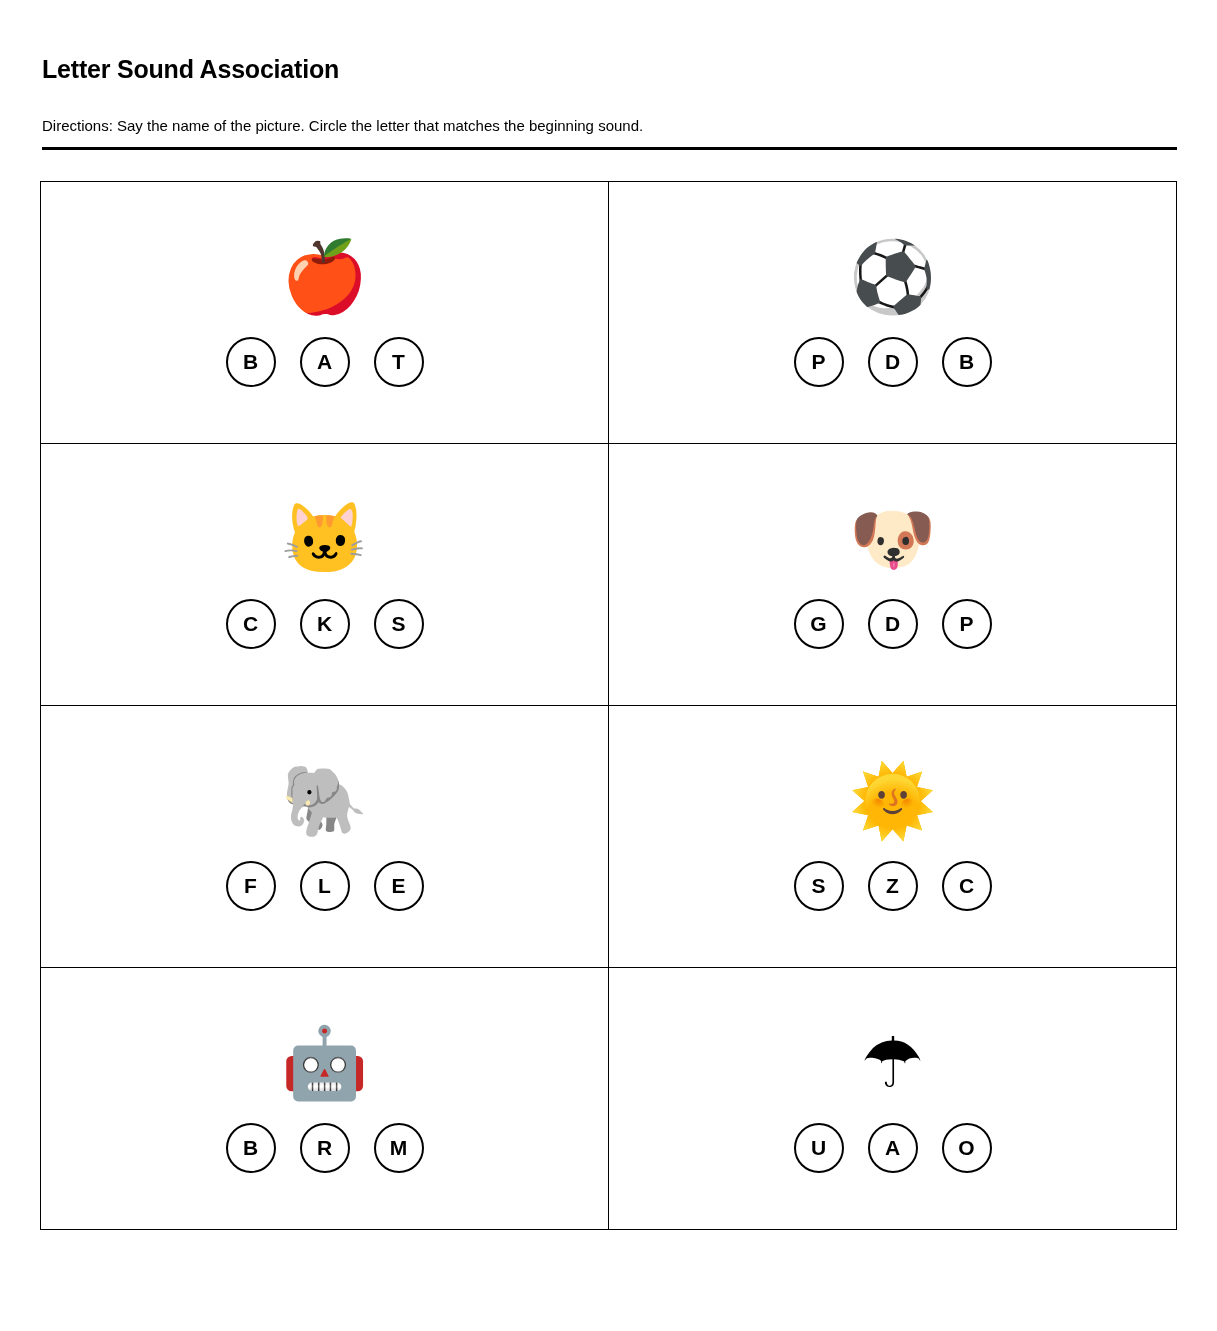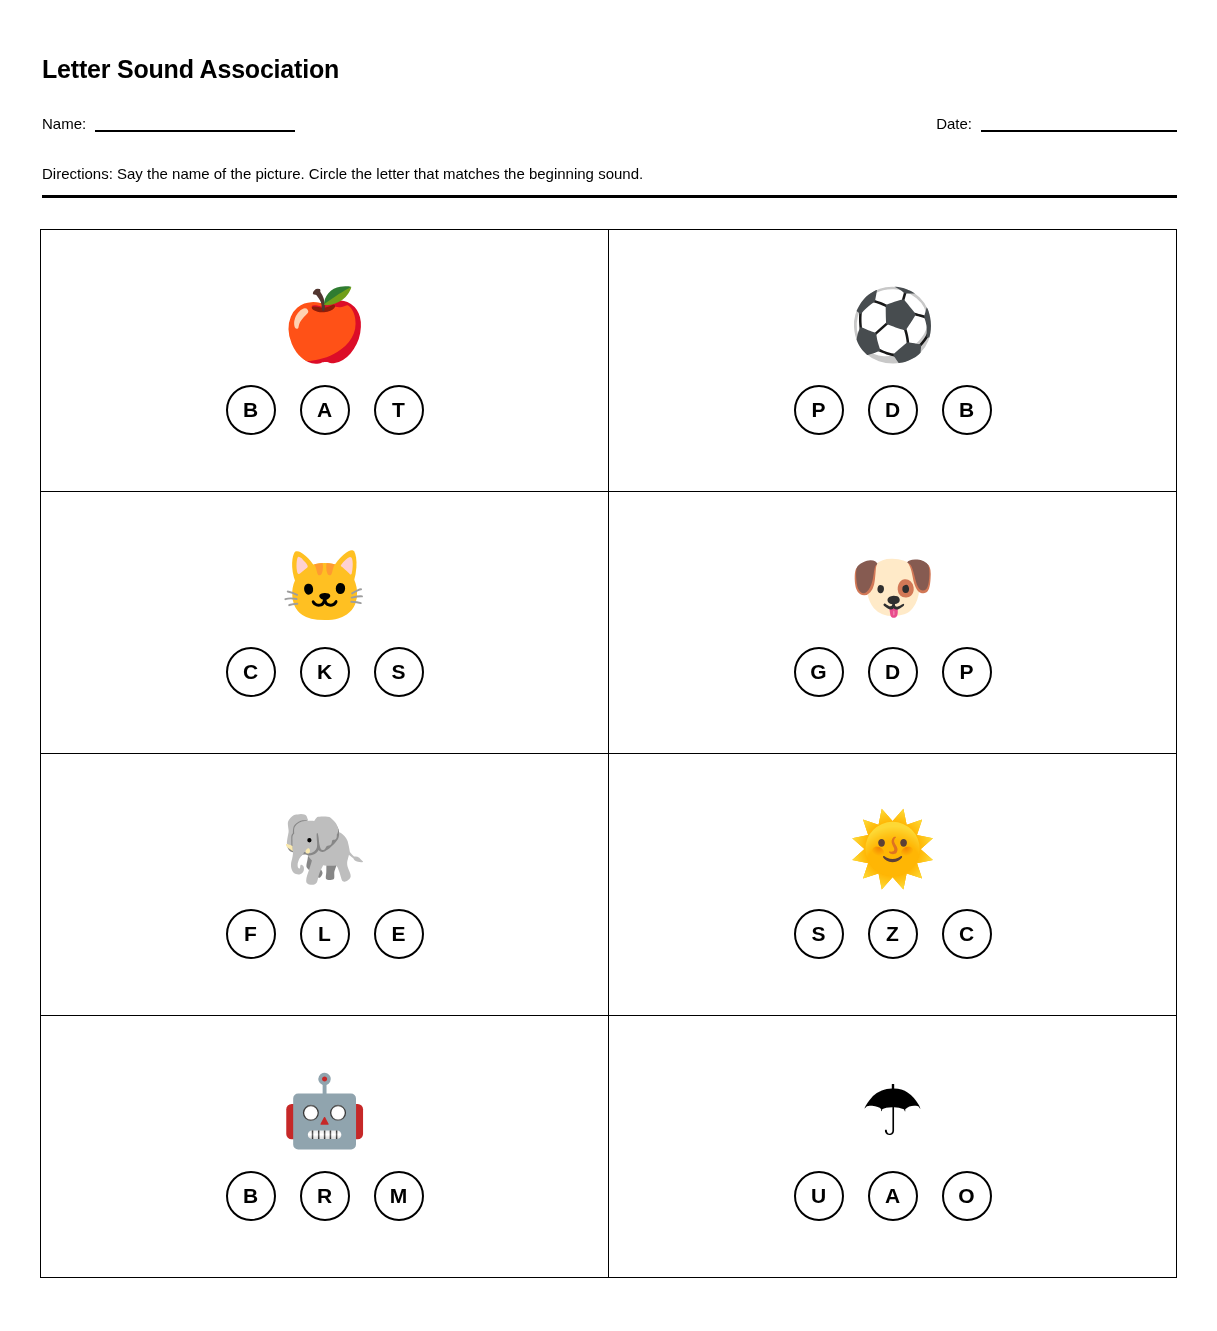--- a/index.html
+++ b/index.html
@@ -20,21 +20,21 @@
     height: 1331px;
     padding: 56px 40px 0 40px;
     position: relative;
   }
 
   
   .worksheet-title {
     font-size: 25px;
     font-weight: bold;
     letter-spacing: -0.2px;
-    margin: 0 0 26px 2px;
+    margin: 0 0 33px 2px;
     line-height: 1.1;
   }
 
   .namedate-row {
     display: flex;
     align-items: flex-end;
     justify-content: space-between;
     margin: 0 0 0 2px;
     height: 22px;
   }
@@ -126,30 +126,20 @@
     background: #ffffff;
   }
 </style>
 </head>
 <body>
 
 <div class="page">
 
   <h1 class="worksheet-title">Letter Sound Association</h1>
 
-  <div class="namedate-row">
-    <div class="field">
-      <span class="field-label">Name:</span>
-      <span class="field-rule name-rule"></span>
-    </div>
-    <div class="field date-field">
-      <span class="field-label">Date:</span>
-      <span class="field-rule date-rule"></span>
-    </div>
-  </div>
 
   <p class="directions">
     <span class="dir-label">Directions:</span><span> Say the name of the picture. Circle the letter that matches the beginning sound.</span>
   </p>
 
   <div class="header-rule"></div>
 
   <table class="problem-grid">
     <tbody>
       <tr>

